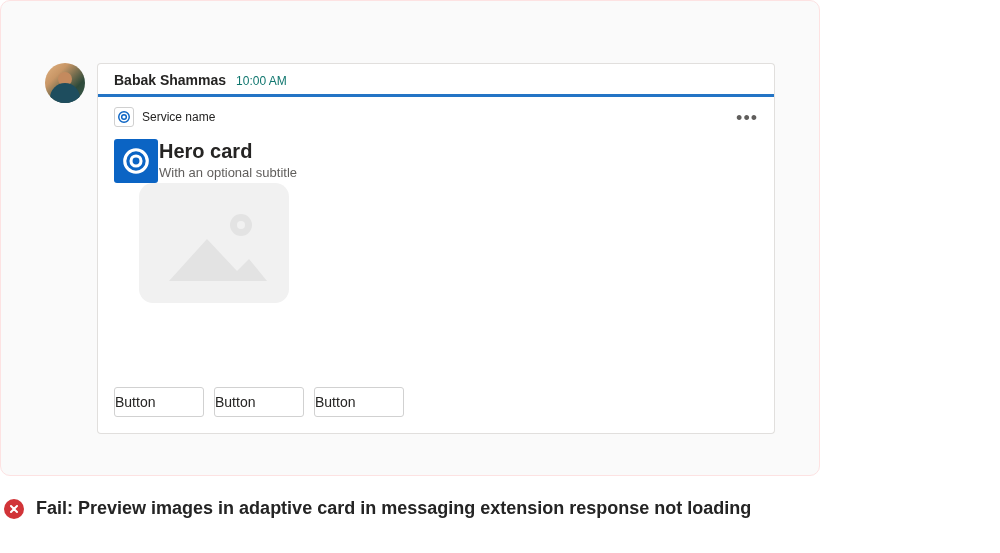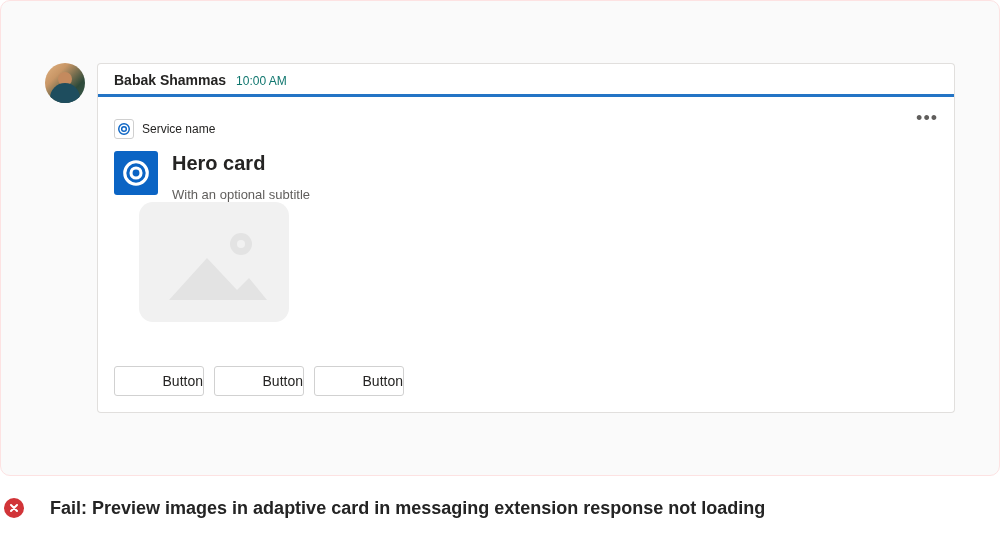--- a/index.html
+++ b/index.html
@@ -6,21 +6,21 @@
   body {
     margin: 0;
     padding: 0;
     width: 1000px;
     height: 553px;
     font-family: "Segoe UI", -apple-system, BlinkMacSystemFont, sans-serif;
     background: #ffffff;
     color: #252423;
   }
   .frame {
-    width: 1000px;
+    width: 820px;
     height: 476px;
     border: 1px solid #fde2e2;
     border-radius: 10px;
     background: #fafafa;
     position: relative;
     padding: 62px 44px 0 44px;
   }
   .frame-inner { display: flex; }
   .avatar {
     width: 40px; height: 40px;
@@ -67,21 +67,21 @@
     background: #2374c5;
     margin: 0;
     border-left: 1px solid #e1dfdd;
     border-right: 1px solid #e1dfdd;
   }
   .card {
     background: #ffffff;
     border: 1px solid #e1dfdd;
     border-top: none;
     border-radius: 0 0 4px 4px;
-    padding: 22px 16px 16px 16px;
+    padding: 10px 16px 16px 16px;
     position: relative;
   }
   .service-row {
     display: flex;
     align-items: center;
     gap: 8px;
     margin-bottom: 12px;
   }
   .service-icon {
     width: 20px; height: 20px;
@@ -97,34 +97,34 @@
     right: 16px;
     top: 12px;
     color: #605e5c;
     font-size: 18px;
     line-height: 1;
     letter-spacing: 1px;
     cursor: pointer;
   }
   .hero-row {
     display: flex;
-    gap: 14px;
+    gap: 1px;
     align-items: flex-start;
     margin-bottom: 10px;
   }
   .hero-icon {
     width: 44px; height: 44px;
     background: #0b64c4;
     border-radius: 3px;
     display: flex; align-items: center; justify-content: center;
     flex-shrink: 0;
   }
   .hero-icon svg { display: block; }
   .hero-title { font-size: 20px; font-weight: 700; color: #252423; line-height: 1.2; }
-  .hero-subtitle { font-size: 13px; color: #605e5c; margin-top: 12px; }
+  .hero-subtitle { font-size: 13px; color: #605e5c; margin-top: 2px; }
   .body-row { display: flex; gap: 40px; }
   .body-text {
     flex: 1;
     font-size: 14px;
     line-height: 1.45;
     color: #252423;
     max-width: 420px;
   }
   .img-placeholder {
     width: 200px; height: 160px;
@@ -139,27 +139,28 @@
     margin-top: 24px;
   }
   .card-button {
     background: #ffffff;
     border: 1px solid #d1d1d1;
     border-radius: 3px;
     padding: 6px 0;
     width: 90px;
     font-size: 14px;
     color: #252423;
-    text-align: right;
+    text-align: left;
     cursor: pointer;
+    margin-top: 40px;
   }
   .caption {
     display: flex;
-    align-items: flex-start;
-    gap: 26px;
+    align-items: center;
+    gap: 12px;
     padding: 22px 2px 0 4px;
     font-size: 18px;
     font-weight: 700;
     color: #242424;
   }
   .fail-icon {
     width: 20px; height: 20px;
     border-radius: 50%;
     background: #d13438;
     display: flex; align-items: center; justify-content: center;

